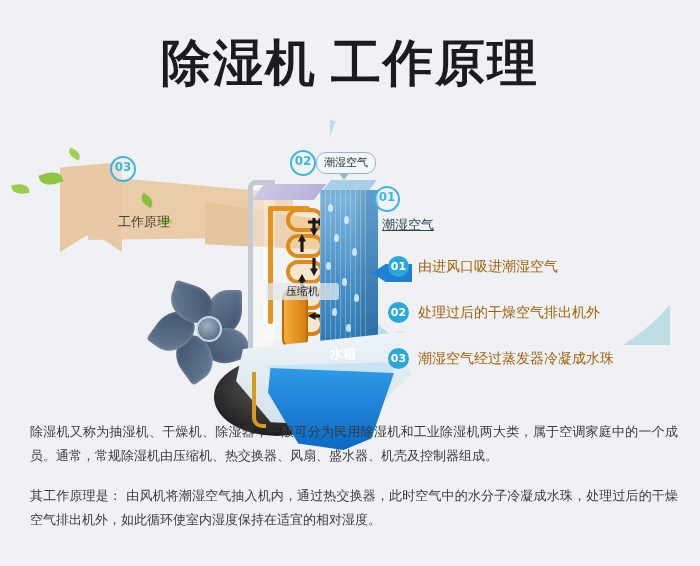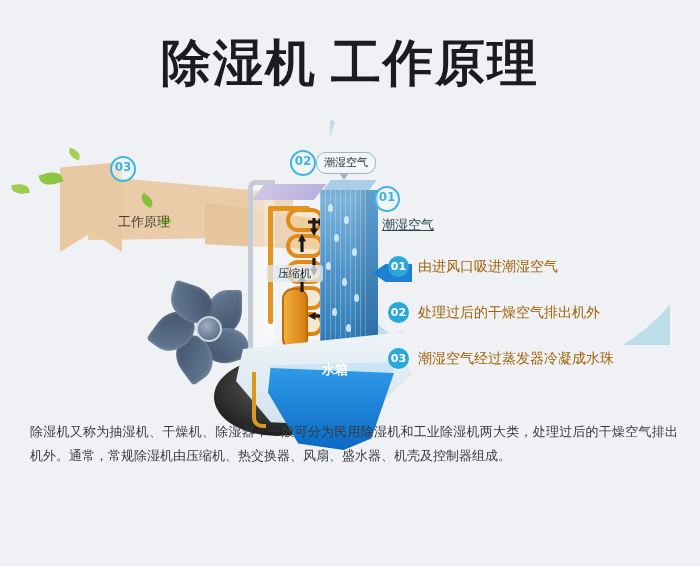--- a/index.html
+++ b/index.html
@@ -203,24 +203,24 @@
     border-top:7px solid #9bb6c9;
   }
   .chip-hx{left:316px;top:42px;}
   .inline-label{
     position:absolute;font-size:12px;color:#2b3740;white-space:nowrap;
     font-family:"DejaVu Sans","Liberation Sans",sans-serif;
   }
   .lbl-dry{left:118px;top:103px;font-size:13px;color:#4b4033;}
   .lbl-humid{left:382px;top:106px;font-size:13px;color:#2c4551;text-decoration:underline;}
   .lbl-comp{
-    left:266px;top:155px;font-size:11px;color:#14202b;
-    background:rgba(226,232,238,.75);padding:1px 12px;border-radius:3px;
-  }
-  .lbl-tank{left:322px;top:235px;font-size:13px;color:#ffffff;font-weight:bold;margin-top:16px;}
+    left:266px;top:173px;font-size:11px;color:#14202b;
+    background:rgba(226,232,238,.75);padding:1px 20px;border-radius:3px;
+  }
+  .lbl-tank{left:330px;top:235px;font-size:13px;color:#ffffff;font-weight:bold;}
 
   
   .numcircle{
     position:absolute;width:22px;height:22px;border-radius:50%;
     border:2px solid #3fb4e0;color:#3fb4e0;
     font-size:12px;font-weight:bold;line-height:19px;text-align:center;
     background:rgba(239,245,250,.55);
     font-family:"DejaVu Sans","Liberation Sans",sans-serif;
   }
   .n03{left:110px;top:46px;}
@@ -354,16 +354,17 @@
       <div class="badge">02</div>
       <div class="step-text">处理过后的干燥空气排出机外</div>
     </div>
     <div class="step">
       <div class="badge">03</div>
       <div class="step-text">潮湿空气经过蒸发器冷凝成水珠</div>
     </div>
   </div>
 
   <div class="body">
-    <p>除湿机又称为抽湿机、干燥机、除湿器，一般可分为民用除湿机和工业除湿机两大类，处理过后的干燥空气排出机外。通常，常规除湿机由压缩机、热交换器、风扇、盛水器、机壳及控制器组成。</p>
+    <p>除湿机又称为抽湿机、干燥机、除湿器，一般可分为民用除湿机和工业除湿机两大类，属于空调家庭中的一个成员。通常，常规除湿机由压缩机、热交换器、风扇、盛水器、机壳及控制器组成。</p>
+    <p>其工作原理是： 由风机将潮湿空气抽入机内，通过热交换器，此时空气中的水分子冷凝成水珠，处理过后的干燥空气排出机外，如此循环使室内湿度保持在适宜的相对湿度。</p>
   </div>
 
 </div>
 
 </body></html>

